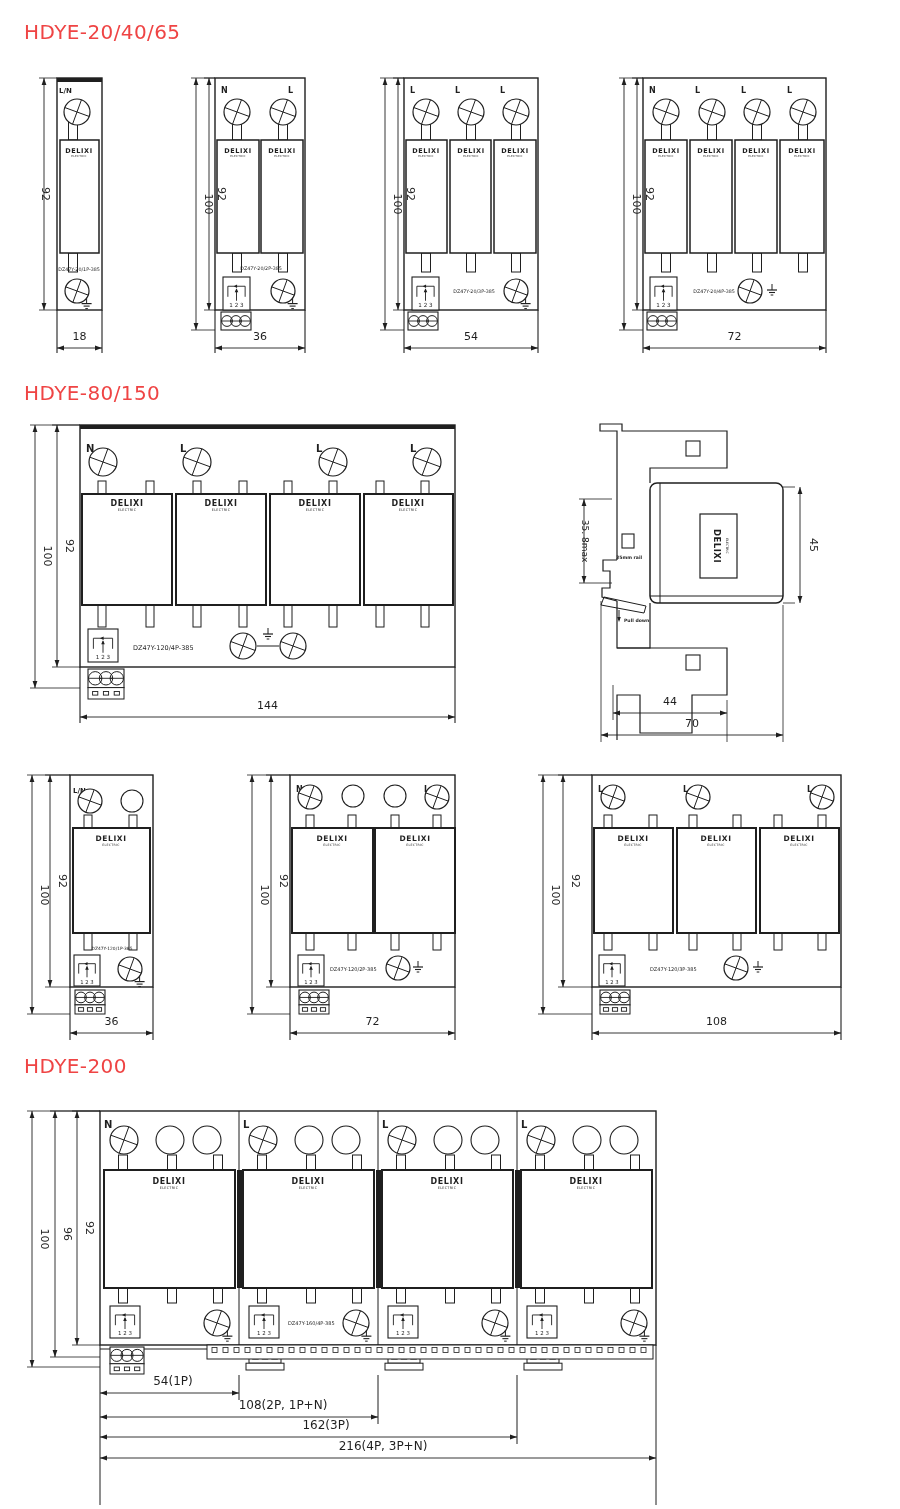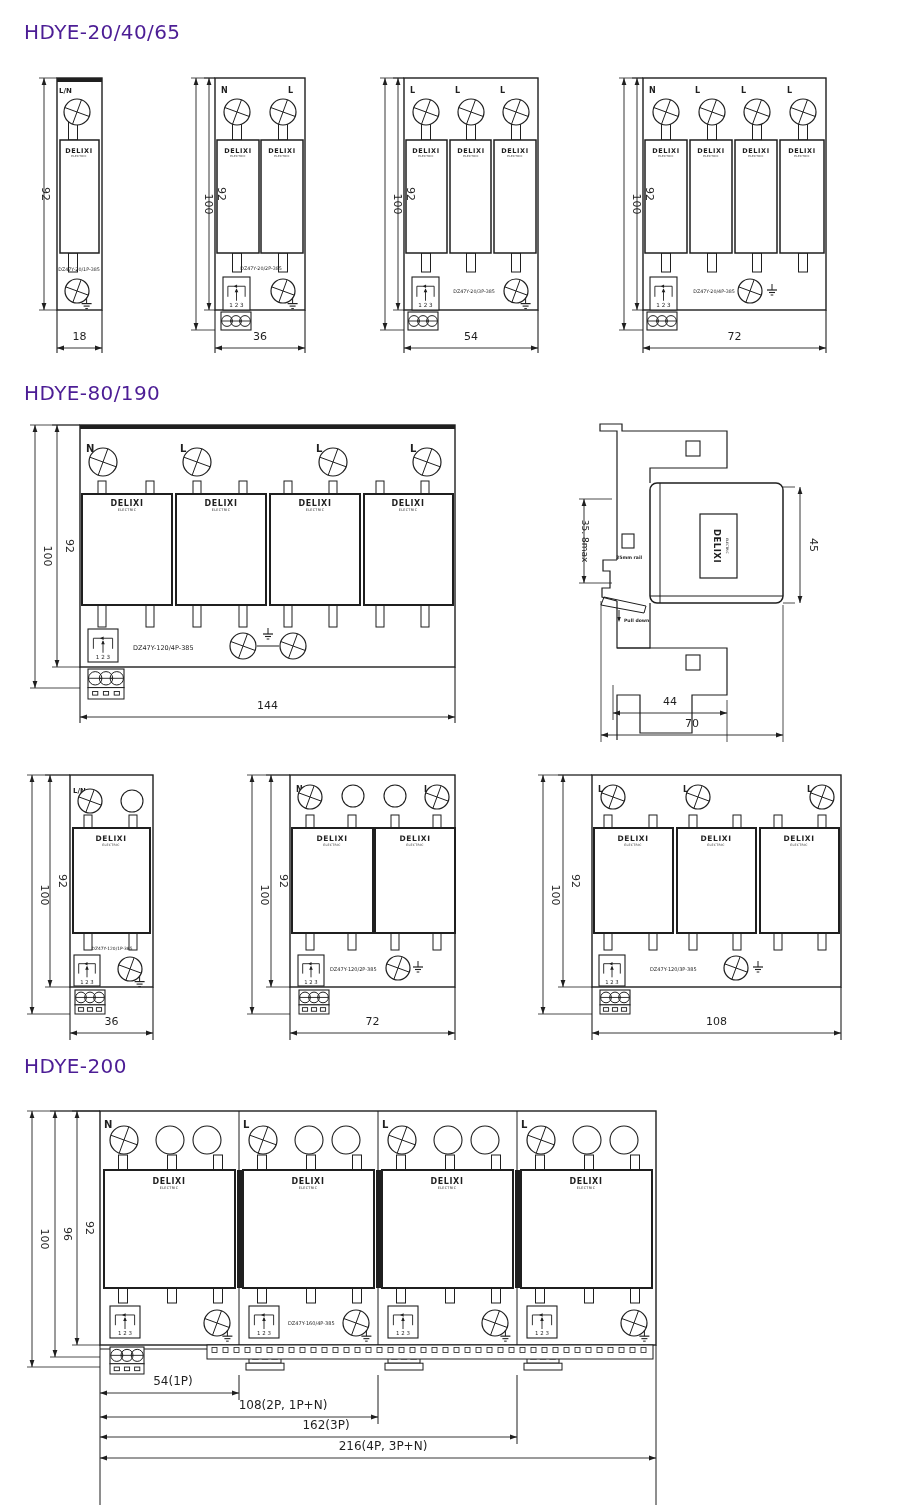--- a/index.html
+++ b/index.html
@@ -1,27 +1,27 @@
 <!DOCTYPE html>
 <html><head>
 <meta charset="utf-8">
 <style>
   html,body{margin:0;padding:0;background:#ffffff;}
   .canvas{position:relative;width:900px;height:1509px;background:#ffffff;overflow:hidden;}
   .title{position:absolute;font-family:"DejaVu Sans",sans-serif;font-size:20px;font-weight:500;
-         color:#4c1d95;letter-spacing:.4px;white-space:nowrap;}
+         color:#ef4444;letter-spacing:.4px;white-space:nowrap;}
   svg{position:absolute;left:0;top:0;}
   svg text{font-family:"DejaVu Sans",sans-serif;fill:#1f1f1f;}
 </style>
 </head>
 <body>
 
 <div class="canvas">
   <div class="title" style="left: 24px; top: 20px;">HDYE-20/40/65</div>
-  <div class="title" style="left: 24px; top: 381px;">HDYE-80/190</div>
+  <div class="title" style="left: 24px; top: 381px;">HDYE-80/150</div>
   <div class="title" style="left: 24px; top: 1054px;">HDYE-200</div>
   <svg id="cv" width="900" height="1509" viewBox="0 0 900 1509">
       <g>
         <line x1="57" y1="310" x2="57" y2="353" stroke="#1f1f1f" stroke-width="1.1"></line>
         <line x1="102" y1="310" x2="102" y2="353" stroke="#1f1f1f" stroke-width="1.1"></line>
         <rect x="57" y="78" width="45" height="232" fill="#fff" stroke="#1f1f1f" stroke-width="1.4"></rect>
         <rect x="57" y="78" width="45" height="4" fill="#1f1f1f"></rect>
         <rect x="68.5" y="121" width="9" height="19" fill="#fff" stroke="#1f1f1f" stroke-width="1"></rect>
         <rect x="68.5" y="253" width="9" height="19" fill="#fff" stroke="#1f1f1f" stroke-width="1"></rect>
         <rect x="60" y="140" width="39" height="113" fill="#fff" stroke="#1f1f1f" stroke-width="1.5"></rect>

